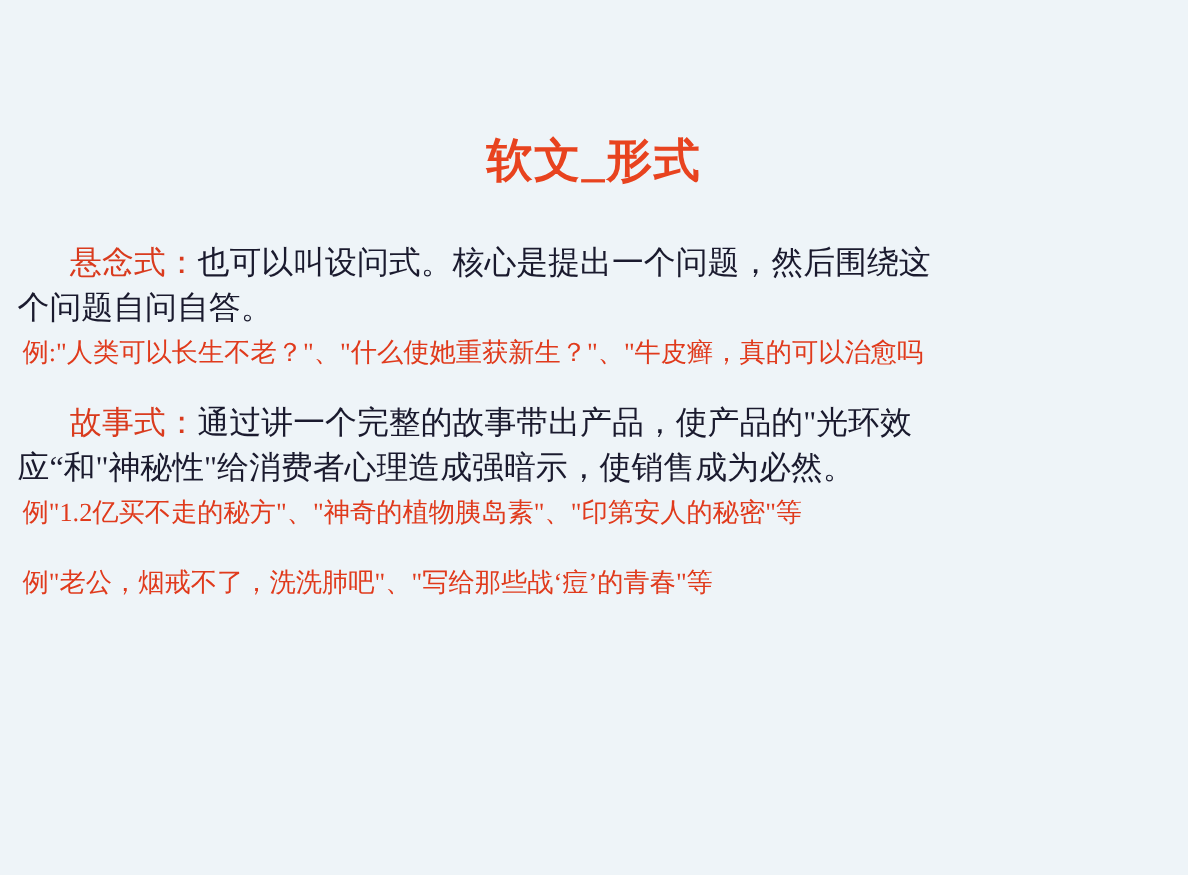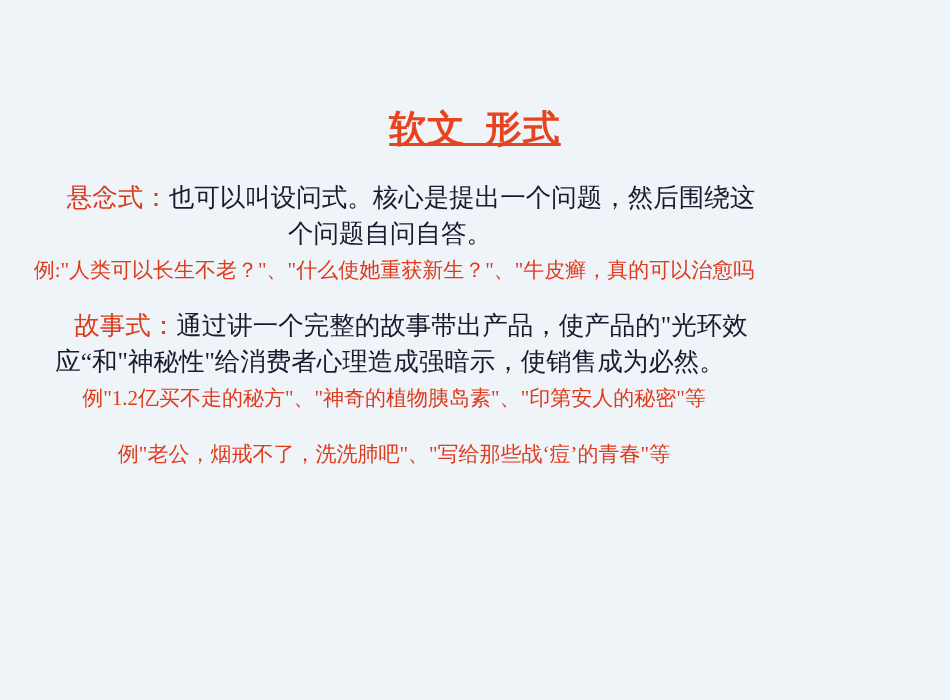--- a/index.html
+++ b/index.html
@@ -24,28 +24,26 @@
     position: absolute;
     top: 104px;
     left: 0;
     width: 950px;
     text-align: center;
     color: #e8431f;
     font-size: 37px;
     font-weight: bold;
     letter-spacing: 1px;
     font-family: "Liberation Serif", serif;
-    text-decoration: underline;
   }
   .content {
     position: absolute;
-    top: 180px;
+    top: 192px;
     left: 0;
     width: 776px;
-    text-align: center;
   }
   .block {
     margin-bottom: 16px;
   }
   .para {
     color: #1a1a2e;
     font-size: 25.5px;
     line-height: 1.42;
     padding: 0 10px 0 14px;
     text-indent: 42px;

